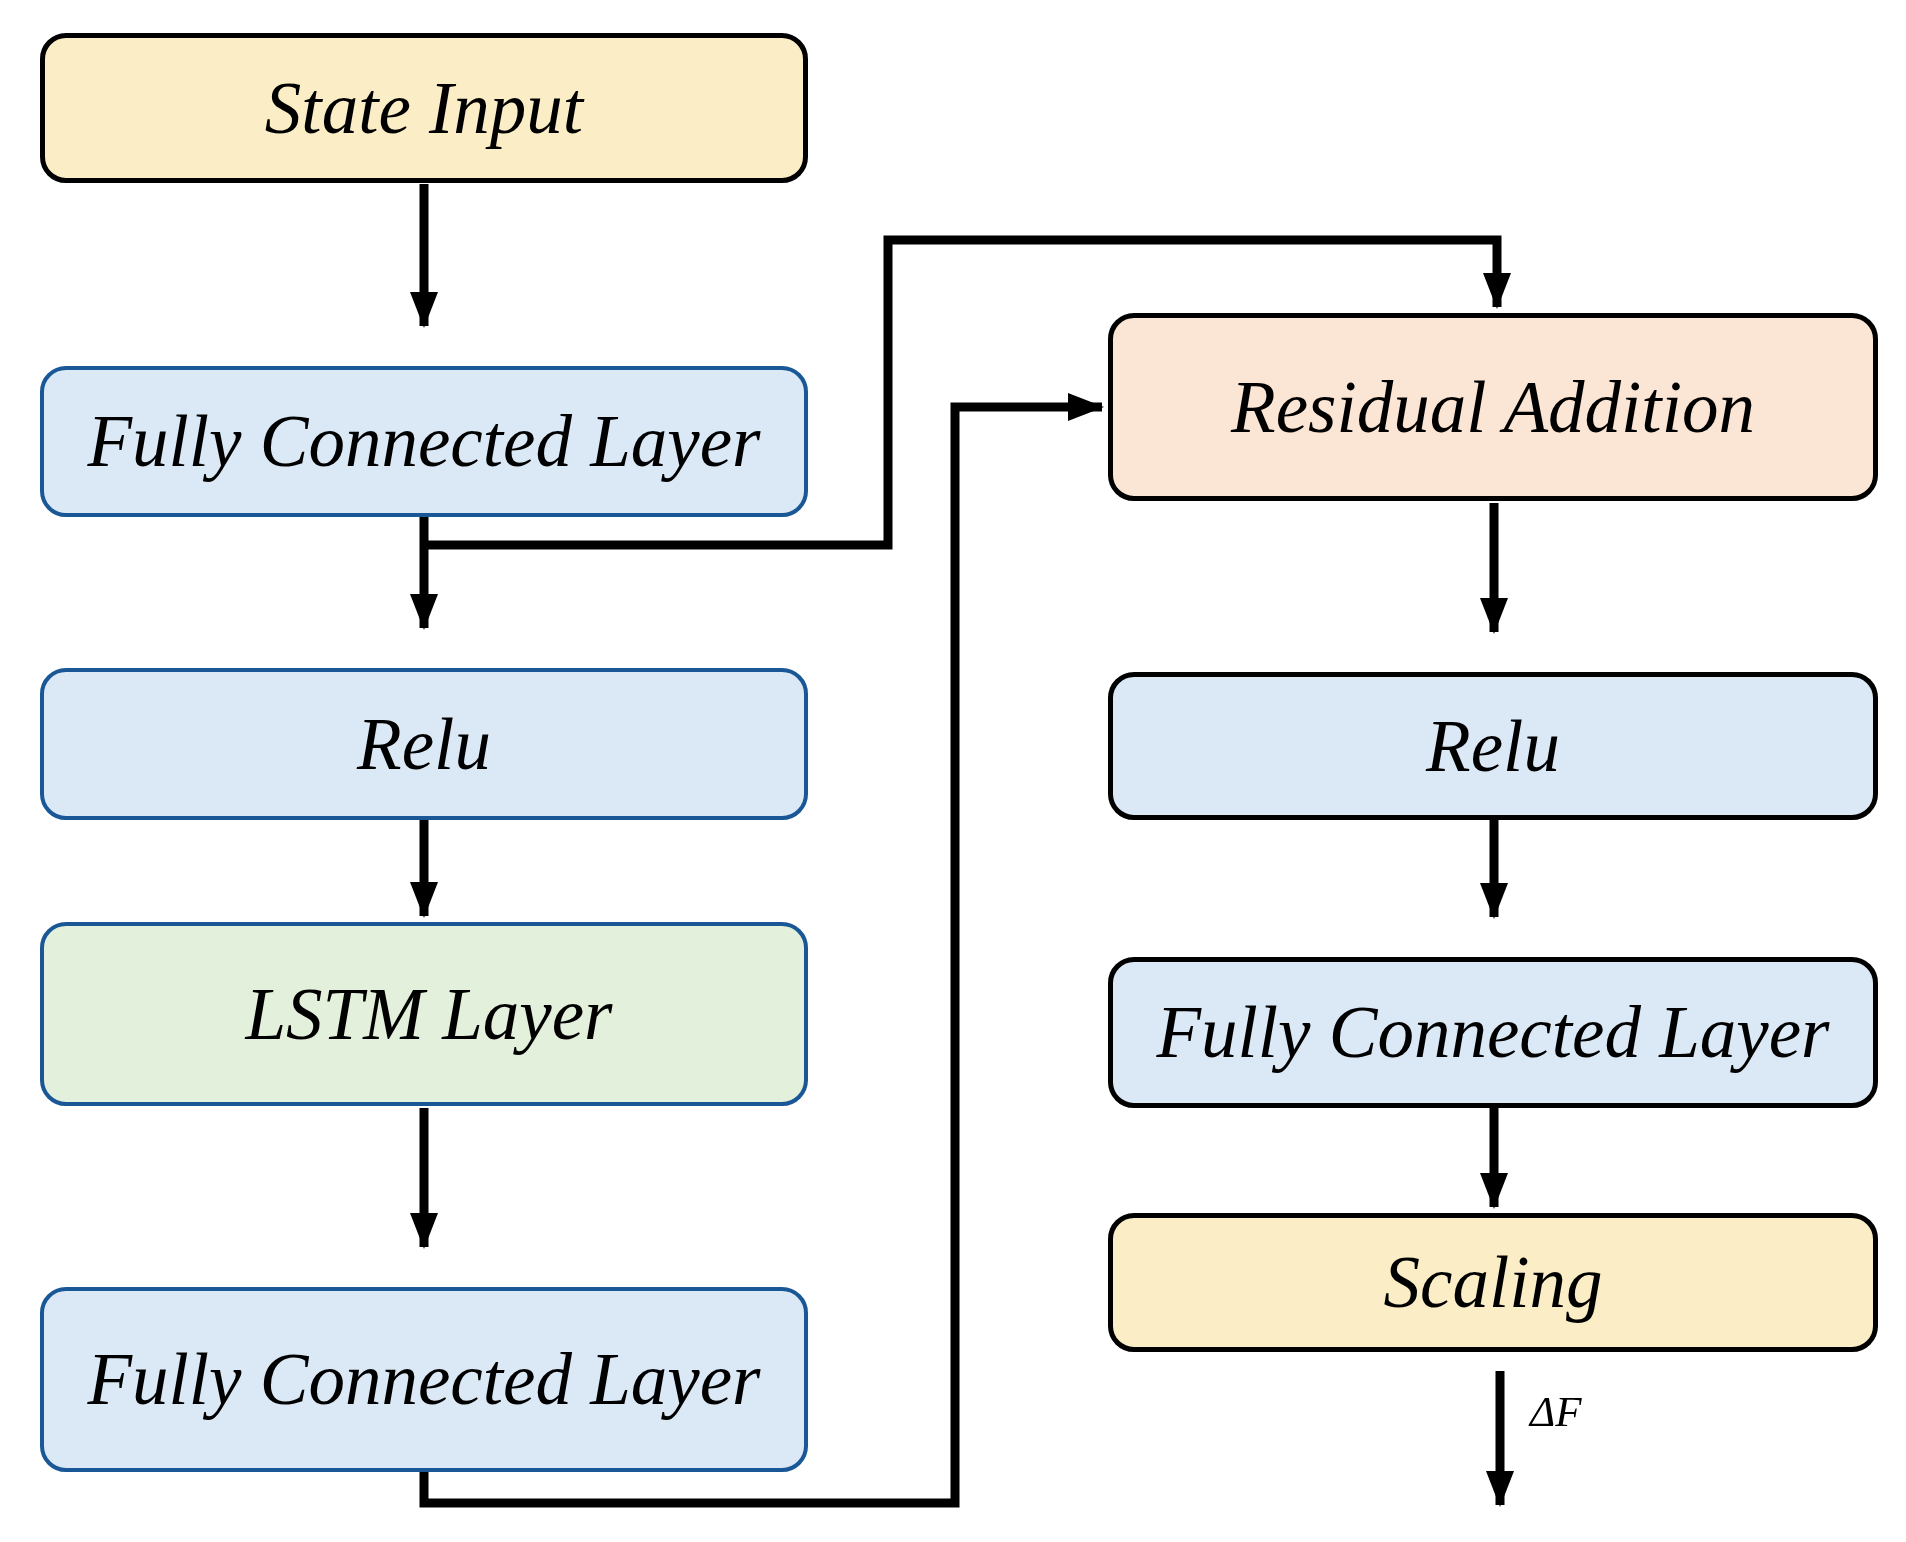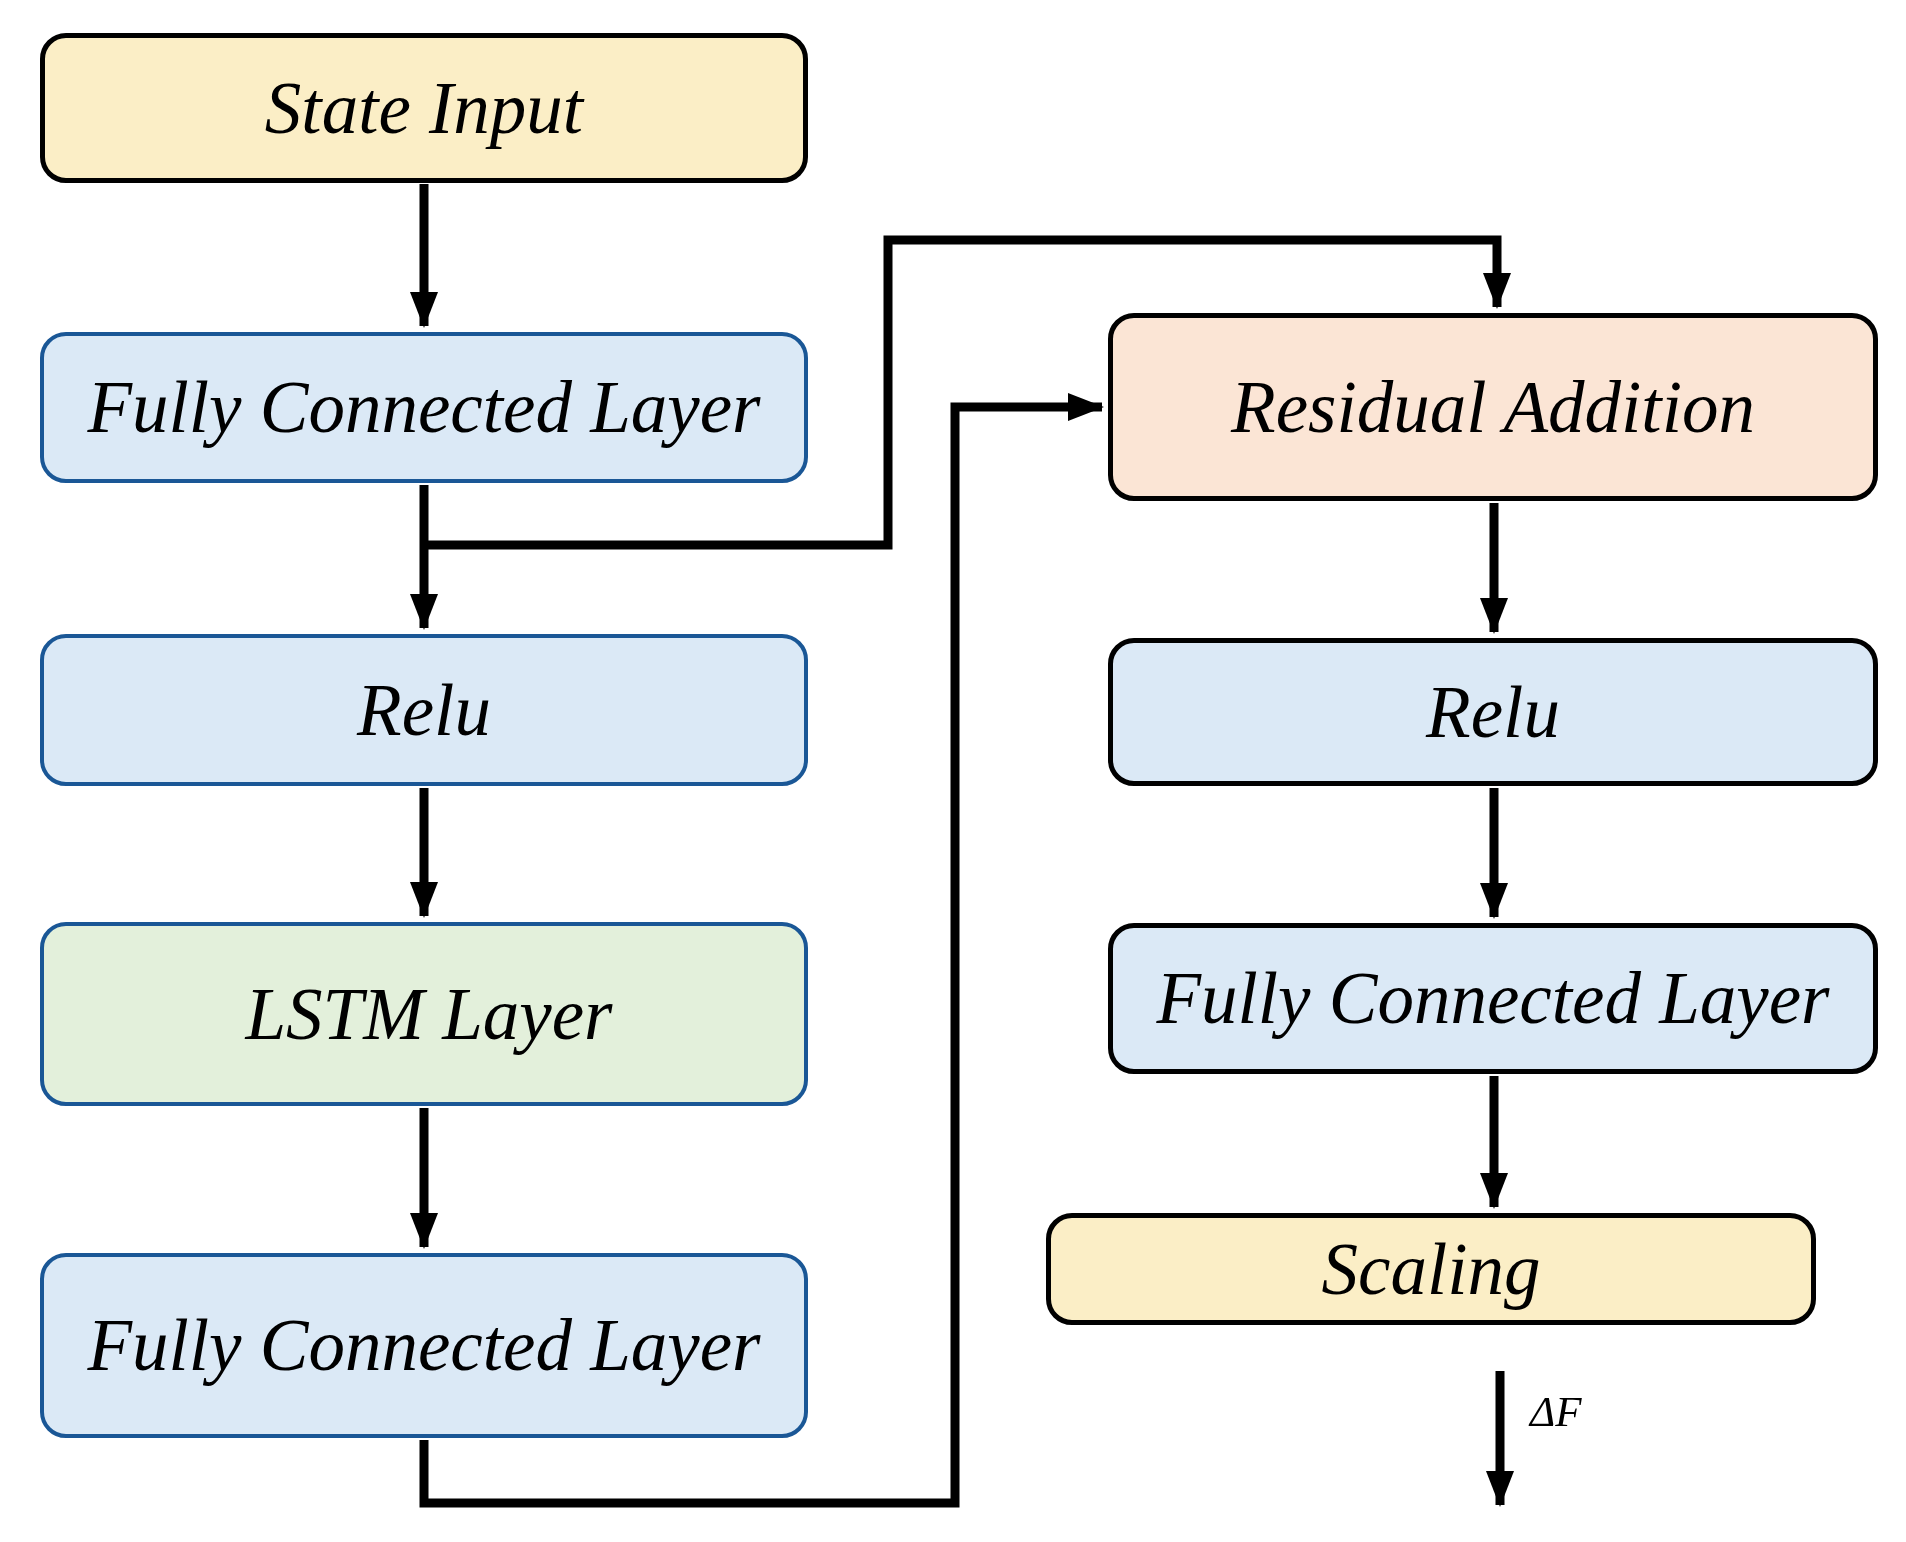--- a/index.html
+++ b/index.html
@@ -15,32 +15,32 @@
   .node{
     position:absolute;box-sizing:border-box;
     display:flex;align-items:center;justify-content:center;
     border-style:solid;border-radius:26px;
     font-size:73px;color:#000;line-height:1;
     text-align:center;white-space:nowrap;font-style:italic;
   }
   .bd-dark-blue{border-width:4px;border-color:var(--color-dark-blue,#1a5796);}
   .bd-black{border-width:5px;border-color:var(--color-black,#000);}
   .f-yellow{background:var(--color-yellow,#fbeec6);}
-  .f-blue{background:var(--color-blue,#dbe9f6);}
+  .f-blue{background:var(--color-blue,#dbe9f6);margin-top:34px;}
   .f-green{background:var(--color-green,#e3f0db);}
   .f-pink{background:var(--color-pink,#fbe5d5);}
   .p1{left:40px;top:33px;width:768px;height:150px;}
   .p2{left:40px;top:332px;width:768px;height:151px;}
   .p3{left:40px;top:634px;width:768px;height:152px;}
   .p4{left:40px;top:922px;width:768px;height:184px;padding-left:10px;}
   .p5{left:40px;top:1253px;width:768px;height:185px;}
   .p6{left:1108px;top:313px;width:770px;height:188px;}
   .p7{left:1108px;top:638px;width:770px;height:148px;}
   .p8{left:1108px;top:923px;width:770px;height:151px;}
-  .p9{left:1046px;top:1213px;width:770px;height:112px;}
+  .p9{left:1108px;top:1213px;width:770px;height:139px;}
   .output-label{
     position:absolute;left:1530px;top:1390px;
     font-size:43px;font-style:italic;color:#000;line-height:1;text-align:center;
   }
 </style>
 </head>
 <body>
 
 <div class="canvas">
 

